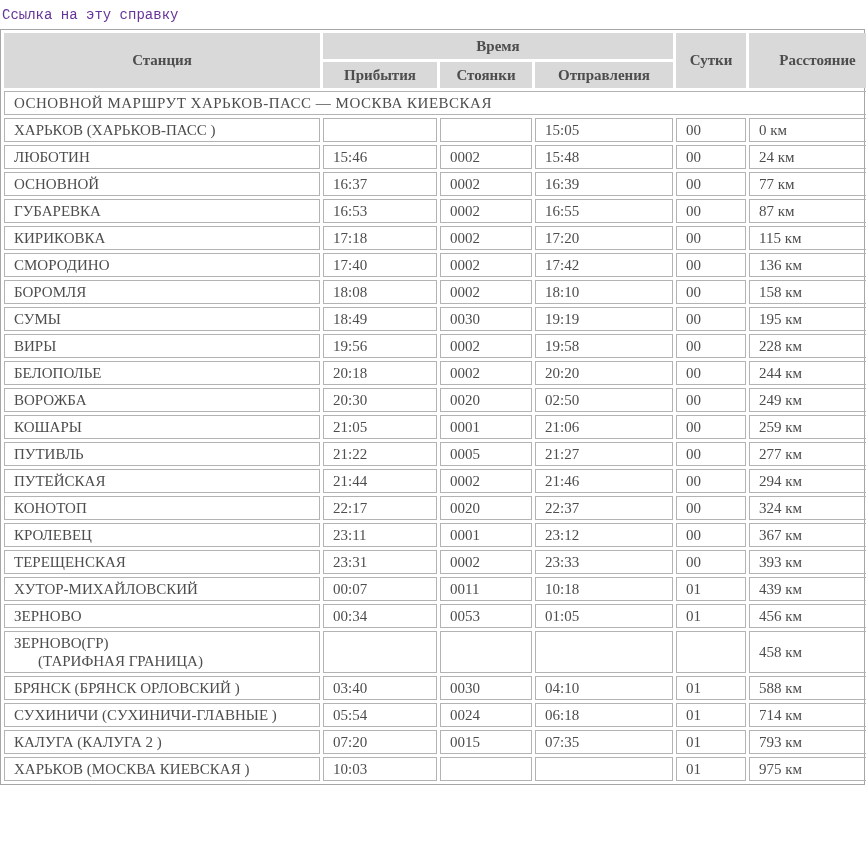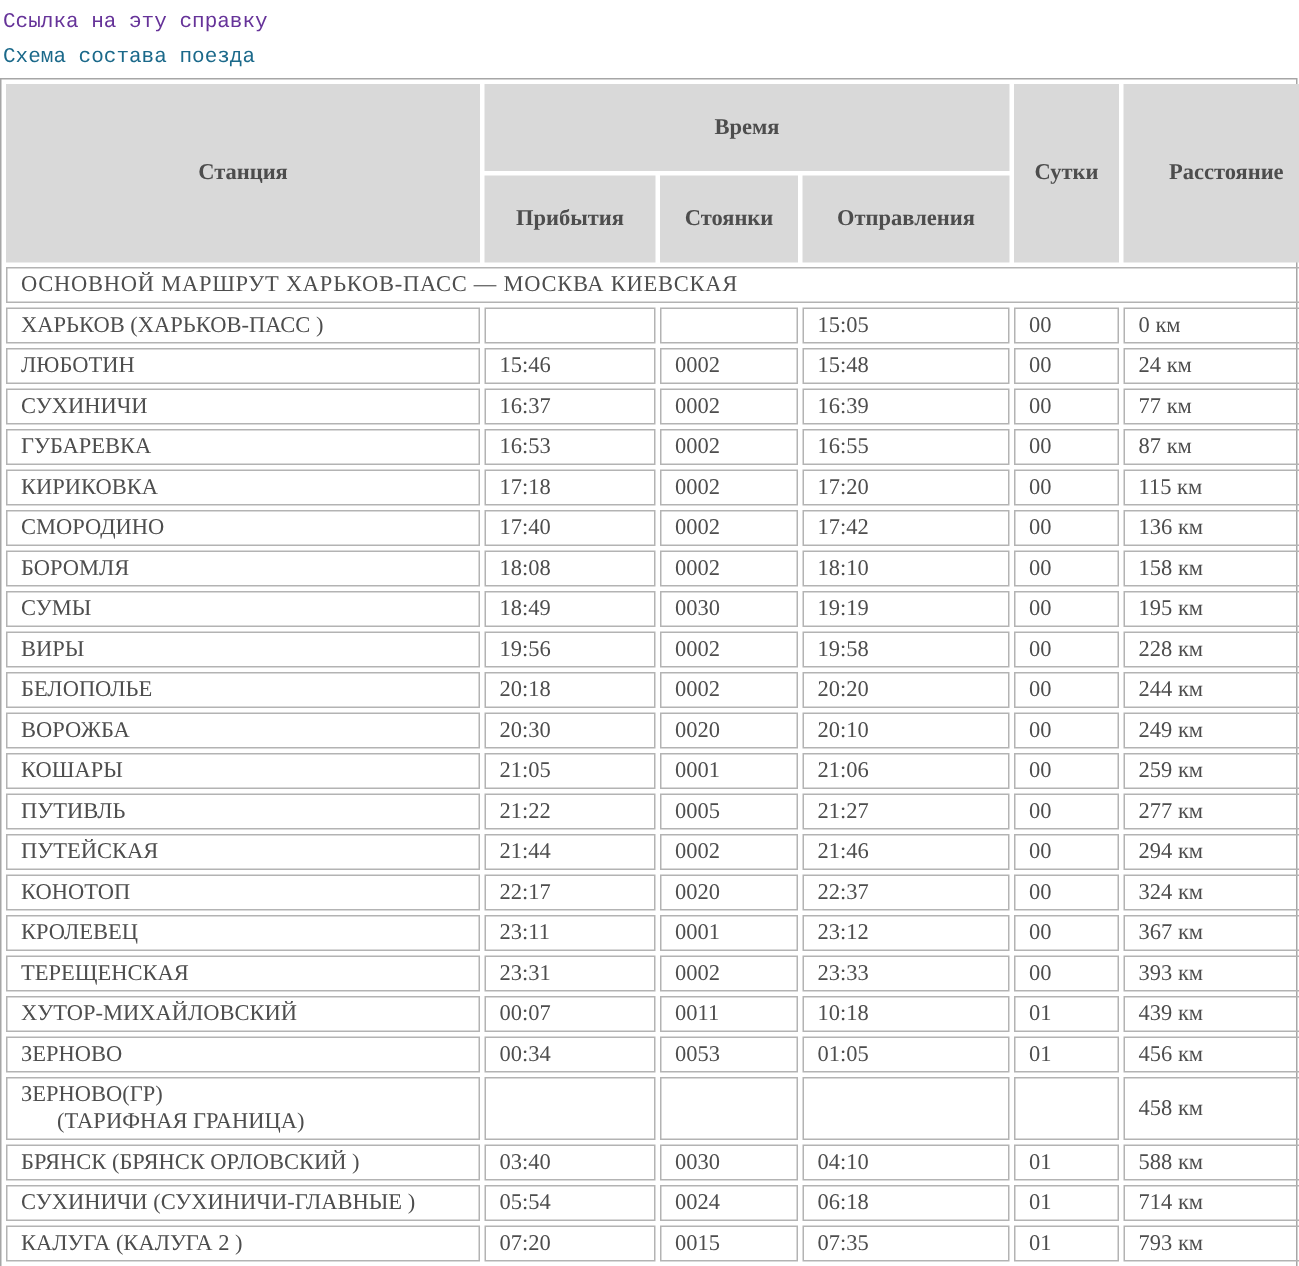--- a/index.html
+++ b/index.html
@@ -46,21 +46,21 @@
     width: 888px; 
   }
   table.timetable th {
     background: var(--header-bg, #d9d9d9);
     color: var(--text, #4d4d4d);
     font-size: 15px;
     font-weight: bold;
     text-align: center;
     vertical-align: middle;
     height: 22px;
-    padding: 18px 4px;
+    padding: 2px 4px;
     white-space: nowrap;
     overflow: hidden;
   }
   table.timetable td {
     border: 1px solid var(--cell-border, #b3b3b3);
     color: var(--text, #4d4d4d);
     font-size: 15px;
     line-height: 18px;
     height: 18px;
     padding: 2px 9px;
@@ -83,21 +83,20 @@
   td.station-cell .station-note { display: block; margin-left: 24px; }
 </style>
 </head>
 <body>
 
 <div class="page" style="--header-bg: #d9d9d9; --cell-border: #b3b3b3; --outer-border: #a6a6a6; --text: #4d4d4d; --title-text: #111111; --link-visited: #663399; --link: #1b698a;">
 
 
   <a class="link link-visited" href="#">Ссылка на эту справку</a>
 
-  <a class="link link-normal" href="#">Схема состава поезда</a>
 
   <div class="table-wrap">
     <table class="timetable">
       <colgroup>
         <col style="width:316px">
         <col style="width:114px">
         <col style="width:92px">
         <col style="width:138px">
         <col style="width:70px">
         <col>
@@ -129,21 +128,21 @@
           </tr>
           <tr>
             <td class="station-cell"><span>ЛЮБОТИН</span></td>
             <td>15:46</td>
             <td>0002</td>
             <td>15:48</td>
             <td>00</td>
             <td>24 км</td>
           </tr>
           <tr>
-            <td class="station-cell"><span>СУХИНИЧИ</span></td>
+            <td class="station-cell"><span>ОСНОВНОЙ</span></td>
             <td>16:37</td>
             <td>0002</td>
             <td>16:39</td>
             <td>00</td>
             <td>77 км</td>
           </tr>
           <tr>
             <td class="station-cell"><span>ГУБАРЕВКА</span></td>
             <td>16:53</td>
             <td>0002</td>
@@ -196,21 +195,21 @@
             <td>20:18</td>
             <td>0002</td>
             <td>20:20</td>
             <td>00</td>
             <td>244 км</td>
           </tr>
           <tr>
             <td class="station-cell"><span>ВОРОЖБА</span></td>
             <td>20:30</td>
             <td>0020</td>
-            <td>20:10</td>
+            <td>02:50</td>
             <td>00</td>
             <td>249 км</td>
           </tr>
           <tr>
             <td class="station-cell"><span>КОШАРЫ</span></td>
             <td>21:05</td>
             <td>0001</td>
             <td>21:06</td>
             <td>00</td>
             <td>259 км</td>

